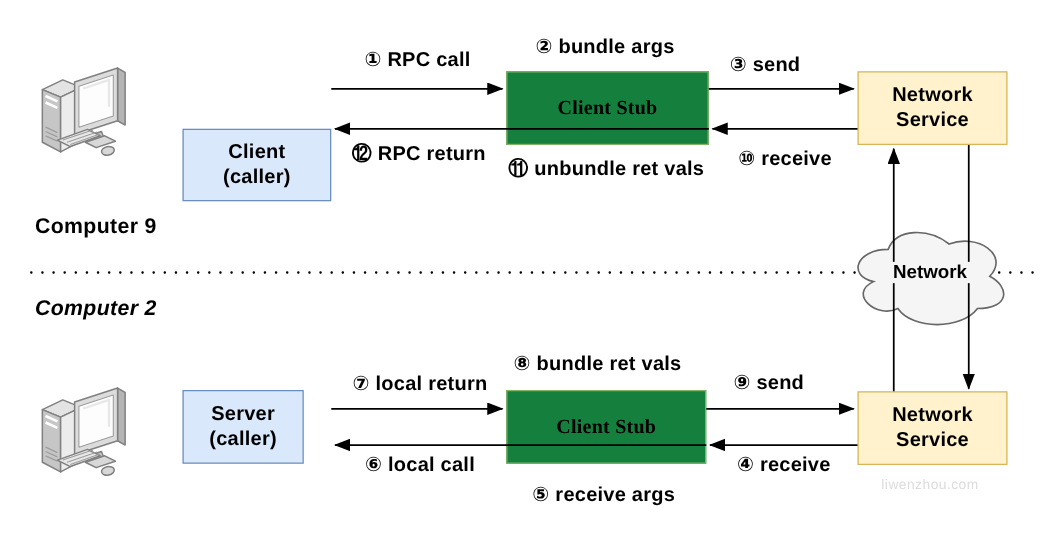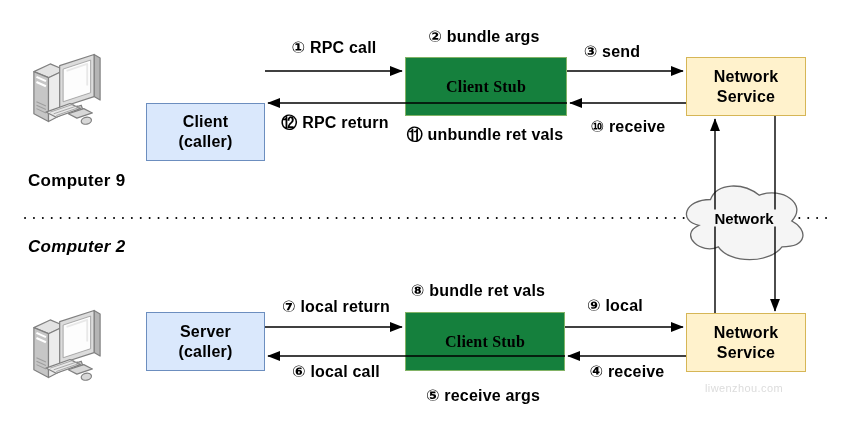--- a/index.html
+++ b/index.html
@@ -11,21 +11,21 @@
   .box {
     position:absolute; display:flex; flex-direction:column; align-items:center; justify-content:center;
     text-align:center; font-size:16px; font-weight:600; line-height:1.25; letter-spacing:.2px; z-index:1;
   }
   .box.blue   { background:#dae8fc; border:1px solid #6c8ebf; }
   .box.green  { background:#15803d; border:1px solid #82b366;font-family:Liberation Serif, serif; }
   .box.yellow { background:#fff2cc; border:1px solid #d6b656; }
   #box-client      { left:146px; top:57px;  width:119px; height:58px;margin-top:46px; }
   #box-client-stub { left:405px; top:57px;  width:162px; height:59px; }
   #box-ns-top      { left:686px; top:57px;  width:120px; height:59px; }
-  #box-server      { left:146px; top:312px; width:119px; height:59px; }
+  #box-server      { left:146px; top:312px; width:97px; height:59px; }
   #box-server-stub { left:405px; top:312px; width:160px; height:59px; }
   #box-ns-bottom   { left:686px; top:313px; width:120px; height:59px; }
 
   .step {
     position:absolute; transform:translateX(-50%); white-space:nowrap;
     font-size:16px; font-weight:600; letter-spacing:.2px; z-index:3;
   }
   #step1  { left:334px; top:38px;  }
   #step2  { left:484px; top:27px;  }
   #step3  { left:612px; top:42px;  }
@@ -161,21 +161,21 @@
   </svg>
 
   <div id="step1" class="step">① RPC call</div>
   <div id="step2" class="step">② bundle args</div>
   <div id="step3" class="step">③ send</div>
   <div id="step10" class="step">⑩ receive</div>
   <div id="step11" class="step">⑪ unbundle ret vals</div>
   <div id="step12" class="step">⑫ RPC return</div>
   <div id="step7" class="step">⑦ local return</div>
   <div id="step8" class="step">⑧ bundle ret vals</div>
-  <div id="step9" class="step">⑨ local</div>
+  <div id="step9" class="step">⑨ send</div>
   <div id="step4" class="step">④ receive</div>
   <div id="step5" class="step">⑤ receive args</div>
   <div id="step6" class="step">⑥ local call</div>
 
   <div id="computer1-label" class="comp-label">Computer 9</div>
   <div id="computer2-label" class="comp-label">Computer 2</div>
 
   <div class="cloud-label">Network</div>
   <div class="watermark">liwenzhou.com</div>
 

